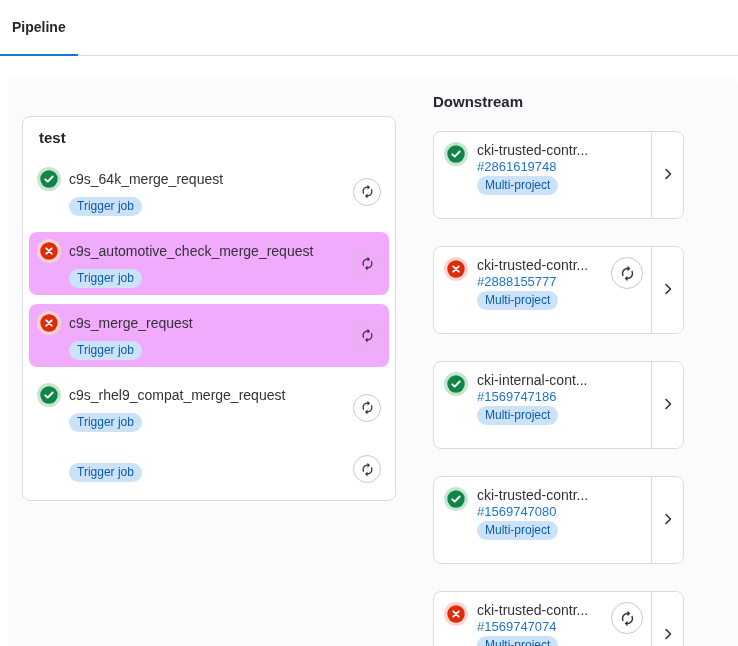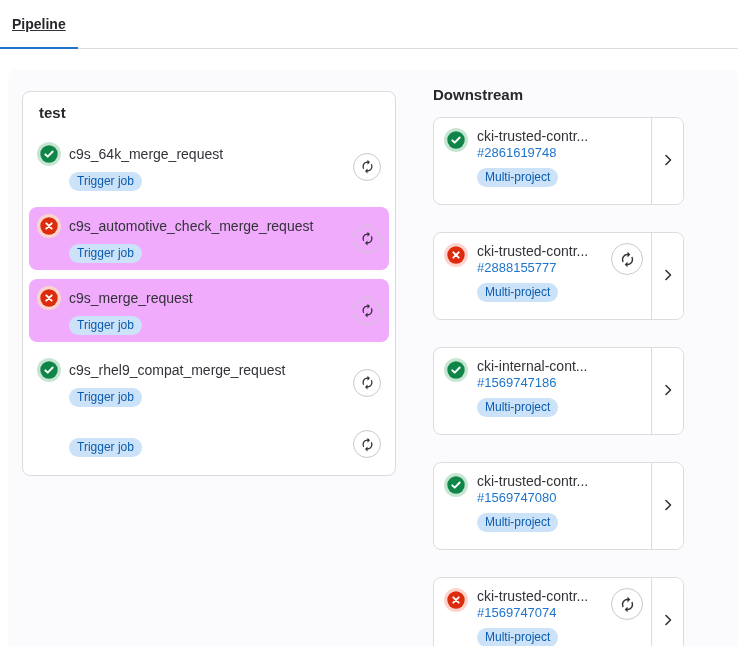--- a/index.html
+++ b/index.html
@@ -10,22 +10,21 @@
     color: #333238;
     font-size: 14px;
   }
 
   
   .tabbar {
     display: flex;
     align-items: stretch;
     border-bottom: 1px solid #dcdcde;
     background: #fff;
-    height: 49px;
-    text-decoration: underline;
+    height: 56px;
   }
   .tab {
     display: flex;
     align-items: center;
     gap: 7px;
     padding: 0 12px;
     font-size: 14px;
     color: #535158;
     cursor: pointer;
     border-bottom: 2px solid transparent;
@@ -53,21 +52,21 @@
     border-top-left-radius: 8px;
     border-top-right-radius: 8px;
     height: 576px;
     padding: 16px 0 0 14px;
   }
   .layout { display: flex; align-items: flex-start; gap: 37px; }
 
   
   .stage-card {
     width: 374px;
-    margin-top: 5px;
+    margin-top: 23px;
     background: #fff;
     border: 1px solid #dcdcde;
     border-radius: 8px;
     padding: 10px 6px;
   }
   .stage-title {
     font-size: 15px;
     font-weight: 700;
     color: #28272d;
     margin: 2px 0 14px 10px;
@@ -111,21 +110,21 @@
     cursor: pointer;
   }
   .retry-btn svg { width: 15px; height: 15px; }
 
   
   .downstream { width: 251px; }
   .downstream-title {
     font-size: 15px;
     font-weight: 700;
     color: #28272d;
-    margin-bottom: 14px;
+    margin-bottom: 21px;
   }
   .ds-list { display: flex; flex-direction: column; gap: 27px; }
   .ds-card {
     display: flex;
     height: 88px;
     background: #fff;
     border: 1px solid #dcdcde;
     border-radius: 8px;
     overflow: hidden;
   }
@@ -143,21 +142,21 @@
     color: #333238;
     white-space: nowrap;
     cursor: pointer;
   }
   .ds-link {
     font-size: 13px;
     line-height: 16px;
     color: #1f75cb;
     cursor: pointer;
   }
-  .ds-badge-row { margin-top: 7px; }
+  .ds-badge-row { margin-top: 1px; }
   .ds-retry {
     width: 32px; height: 32px;
     margin-left: auto;
     align-self: flex-start;
   }
   .ds-retry svg { width: 17px; height: 17px; }
   .ds-chevron {
     width: 32px;
     flex: none;
     border-left: 1px solid #dcdcde;

